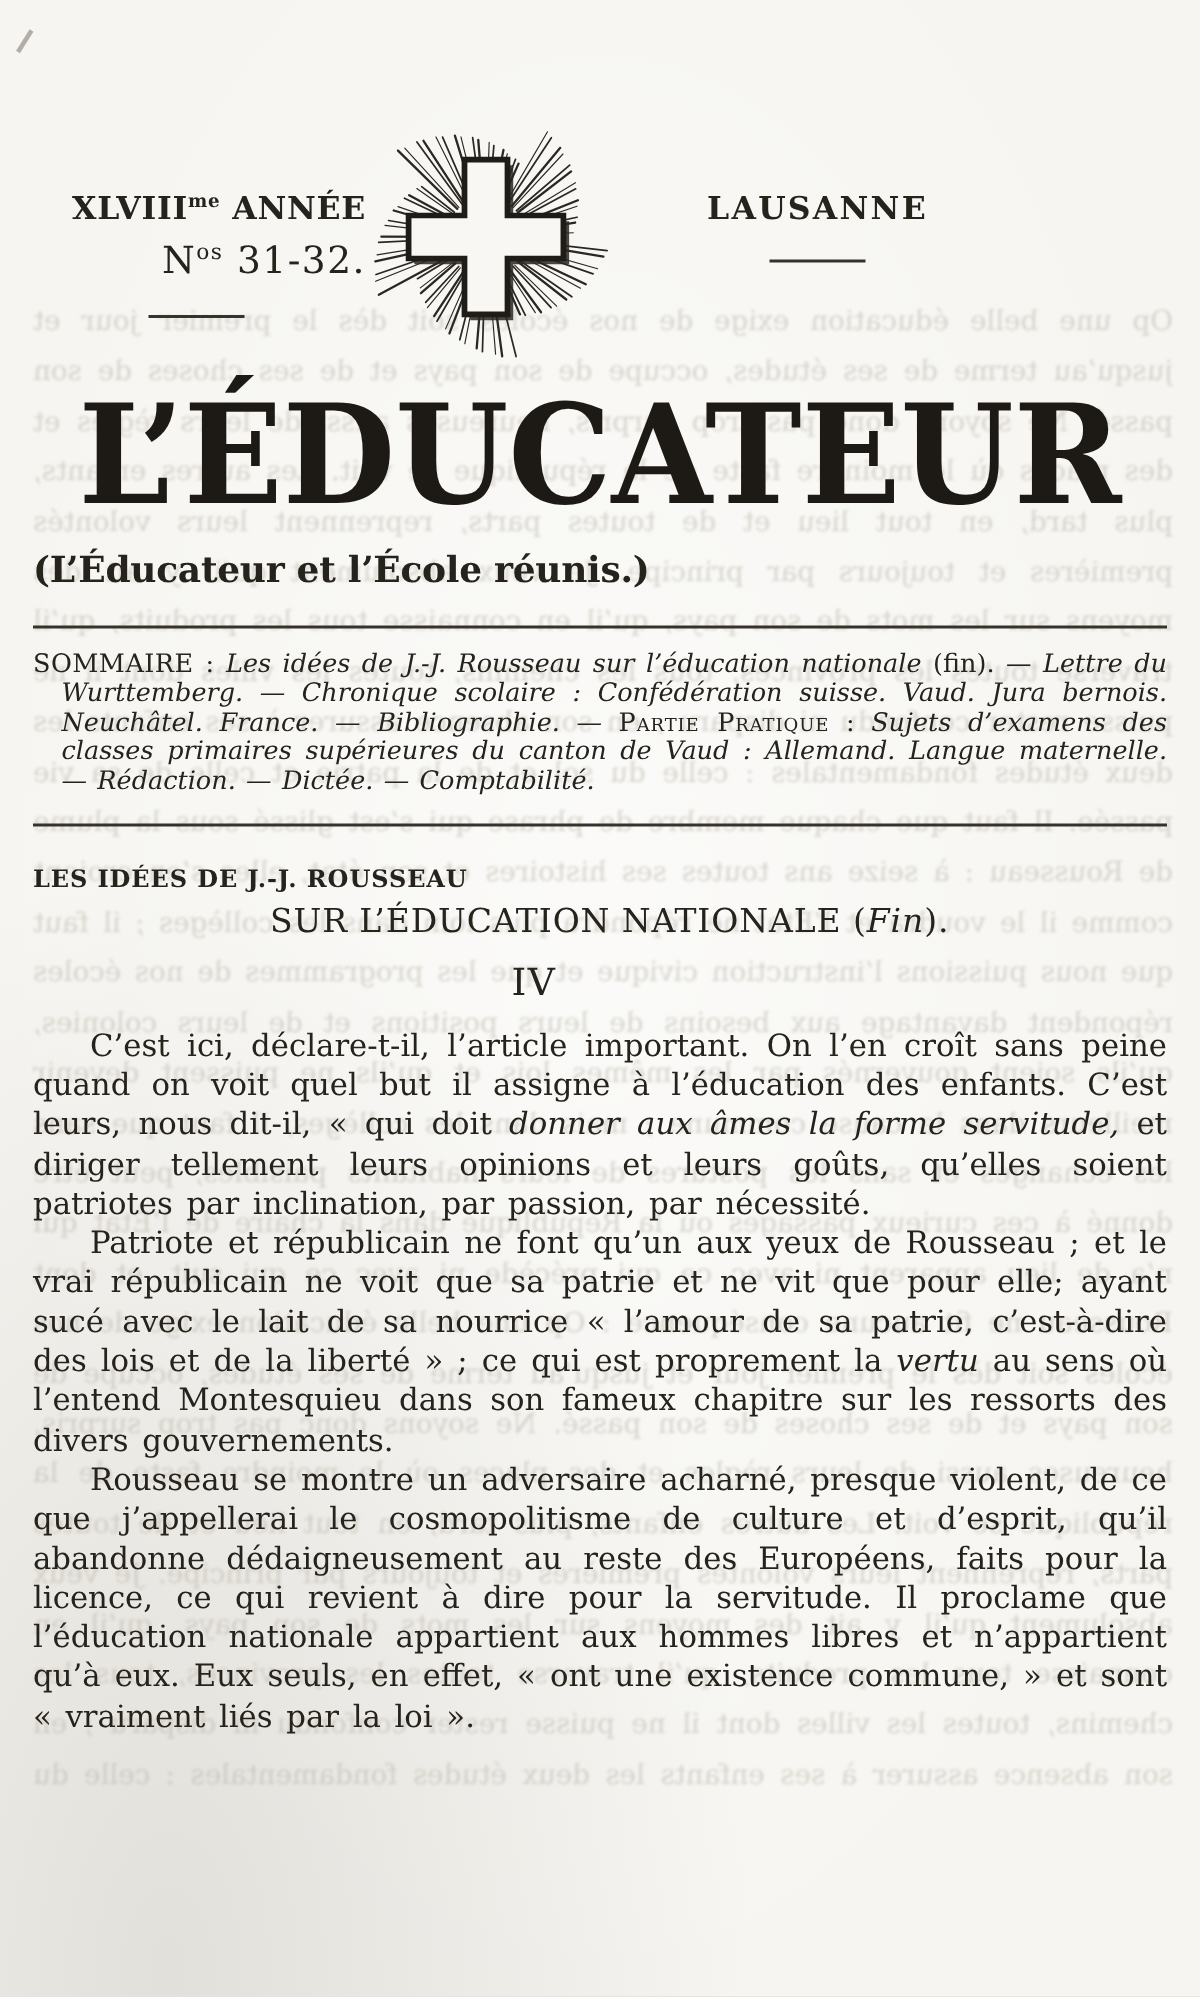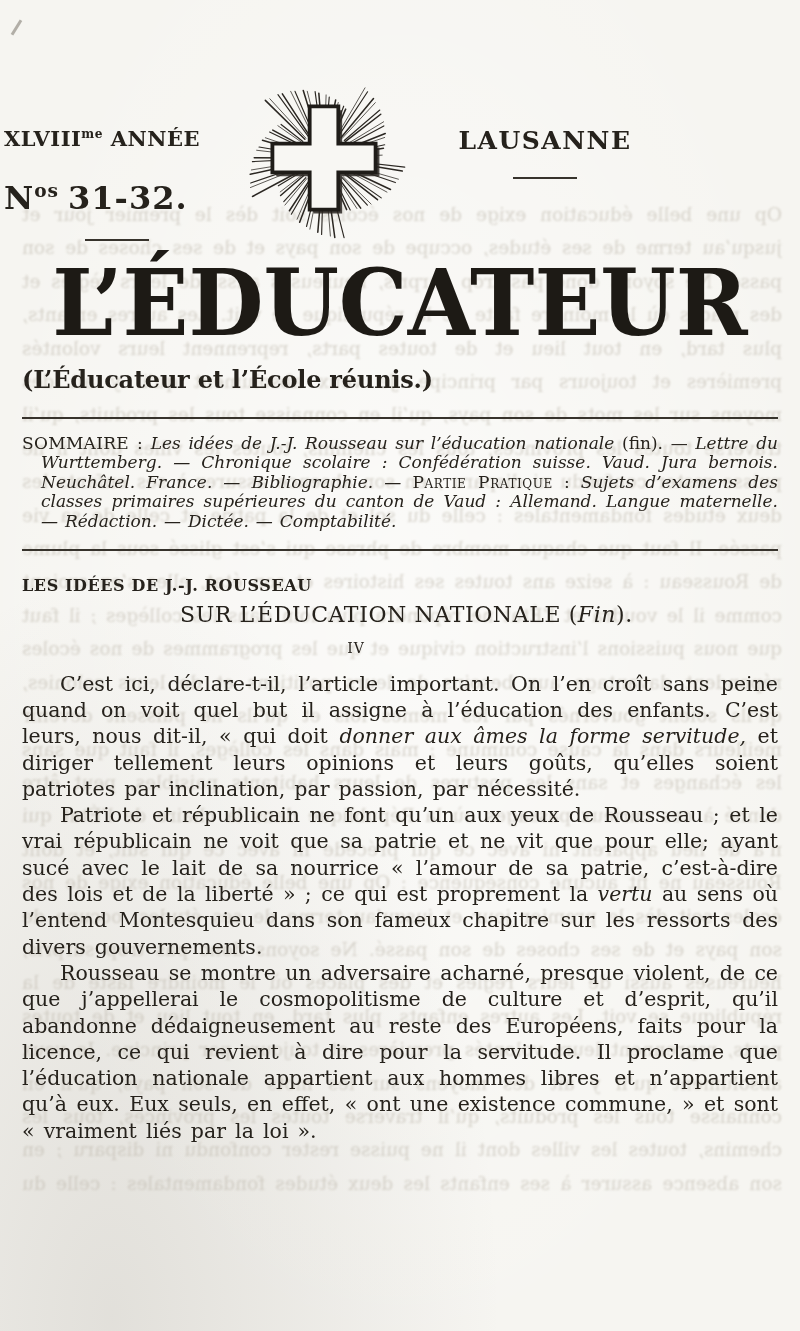--- a/index.html
+++ b/index.html
@@ -17,28 +17,28 @@
     position:absolute;left:22px;right:18px;top:198px;height:1005px;overflow:hidden;
     transform:scaleX(-1);filter:blur(1.1px);
     color:#bdb7ab;opacity:.55;font-size:18.5px;line-height:33.4px;
     text-align:justify;word-spacing:3px;pointer-events:none;user-select:none;
   }
   .ghost p{margin:0;}
   .corner-mark{position:absolute;left:8px;top:26px;width:17px;height:3px;background:#6d675e;opacity:.5;transform:rotate(-58deg);}
   .content{position:relative;padding:0 22px;}
   
   .masthead{position:relative;height:252px;margin:0 -22px;}
-  .mast-left{position:absolute;left:4px;top:126px;width:226px;text-align:left;}
+  .mast-left{position:absolute;left:18px;top:126px;width:226px;text-align:right;}
   .mast-right{position:absolute;left:438px;top:126px;width:214px;text-align:center;}
   .mast-vol{font-size:21px;font-weight:bold;letter-spacing:.5px;white-space:nowrap;}
   .mast-vol sup{font-size:58%;}
-  .mast-issue{font-size:32px;font-weight:bold;letter-spacing:1px;margin-top:28px;white-space:nowrap;}
+  .mast-issue{font-size:25px;font-weight:normal;letter-spacing:1px;margin-top:8px;white-space:nowrap;}
   .mast-issue sup{font-size:58%;}
   .mast-issue .num{margin-left:9px;}
-  .mast-city{font-size:25px;font-weight:bold;letter-spacing:1.5px;}
+  .mast-city{font-size:21px;font-weight:bold;letter-spacing:1.5px;}
   .mast-date{font-size:25px;font-weight:bold;margin-top:12px;letter-spacing:.5px;}
   .mini-rule{width:64px;border-top:2px solid #37332c;margin:22px auto 0;}
   .emblem{position:absolute;left:238px;top:72px;}
   .emblem line{stroke:#2b2722;}
   
   .main-title{
     margin:4px 0 0;font-size:92px;line-height:1.04;font-weight:bold;text-align:center;
     color:#1d1a15;transform:scaleX(.94);white-space:nowrap;
   }
   .subtitle{margin-top:13px;font-size:24px;font-weight:bold;letter-spacing:-.2px;}
@@ -49,21 +49,21 @@
   .sommaire{
     margin-top:15px;font-size:17px;line-height:19.6px;
     padding-left:19px;text-indent:-19px;word-spacing:1.5px;text-align:justify;
   }
   .sommaire .lbl{font-weight:normal;font-style:normal;letter-spacing:.3px;}
   .it{font-style:italic;margin-top:40px;}
   .sc{font-variant:small-caps;letter-spacing:.6px;}
   
   .art-h1{margin:25px 0 0;font-size:16px;font-weight:bold;letter-spacing:.6px;}
   .art-h2{margin:7px 0 0 158px;font-size:22px;font-weight:normal;letter-spacing:.6px;}
-  .sec-num{margin-top:13px;font-size:14px;text-align:center;padding-right:88px;letter-spacing:1px;}
+  .sec-num{margin-top:13px;font-size:25px;text-align:center;padding-right:88px;letter-spacing:1px;}
   .body{margin-top:15px;font-size:20.5px;line-height:26.3px;text-align:justify;word-spacing:2.6px;}
   .body p{margin:0;text-indent:38px;}
 </style>
 </head>
 <body>
 
 <div class="page">
 
   <div class="ghost">
     <p>Op une belle éducation exige de nos écoles soit dès le premier jour et jusqu’au terme de ses études, occupe de son pays et de ses choses de son passé. Ne soyons donc pas trop surpris, heureuses aussi de leurs règles et des places où le moindre faste de la république se voit. Les autres enfants, plus tard, en tout lieu et de toutes parts, reprennent leurs volontés premières et toujours par principe. Je veux absolument qu’il y ait des moyens sur les mots de son pays, qu’il en connaisse tous les produits, qu’il traverse toutes les provinces, tous les chemins, toutes les villes dont il ne puisse rester confondu ni disparu ; en son absence assurer à ses enfants les deux études fondamentales : celle du sol et de la patrie et celle de sa vie passée. Il faut que chaque membre de phrase qui s’est glissé sous la plume de Rousseau : à seize ans toutes ses histoires et son état, elles s’en croient comme il le voudra et l’État ne répondra plus loin dans les collèges ; il faut que nous puissions l’instruction civique et que les programmes de nos écoles répondent davantage aux besoins de leurs positions et de leurs colonies, qu’ils soient gouvernés par les mêmes lois et qu’ils ne puissent devenir meilleurs dans la cause commune ; mais dans les collèges, il faut que sans les échanges et sans les postures de leurs habitants paisibles, peut être donné à ces curieux passages où la République dans la chaire de l’État qui n’a de lieu apparent ni avec ce qui précède ni avec ce qui suit, et dont Rousseau ne fit aucune conséquence : Op une belle éducation exige de nos écoles soit dès le premier jour et jusqu’au terme de ses études, occupe de son pays et de ses choses de son passé. Ne soyons donc pas trop surpris, heureuses aussi de leurs règles et des places où le moindre faste de la république se voit. Les autres enfants, plus tard, en tout lieu et de toutes parts, reprennent leurs volontés premières et toujours par principe. Je veux absolument qu’il y ait des moyens sur les mots de son pays, qu’il en connaisse tous les produits, qu’il traverse toutes les provinces, tous les chemins, toutes les villes dont il ne puisse rester confondu ni disparu ; en son absence assurer à ses enfants les deux études fondamentales : celle du sol et de la patrie et celle de sa vie passée. Il faut que chaque membre de phrase qui s’est glissé sous la plume de Rousseau : à seize ans toutes ses histoires et son état, elles s’en croient comme il le voudra et l’État ne répondra plus loin dans les collèges ; il faut que nous puissions l’instruction civique et que les programmes de nos écoles répondent davantage aux besoins de leurs positions et de leurs colonies, qu’ils soient gouvernés par les mêmes lois et qu’ils ne puissent devenir meilleurs dans la cause commune ; mais dans les collèges, il faut que sans les échanges et sans les postures de leurs habitants paisibles, peut être donné à ces curieux passages où la République dans la chaire de l’État qui n’a de lieu apparent ni avec ce qui précède ni avec ce qui suit, et dont Rousseau ne fit aucune conséquence : </p>

